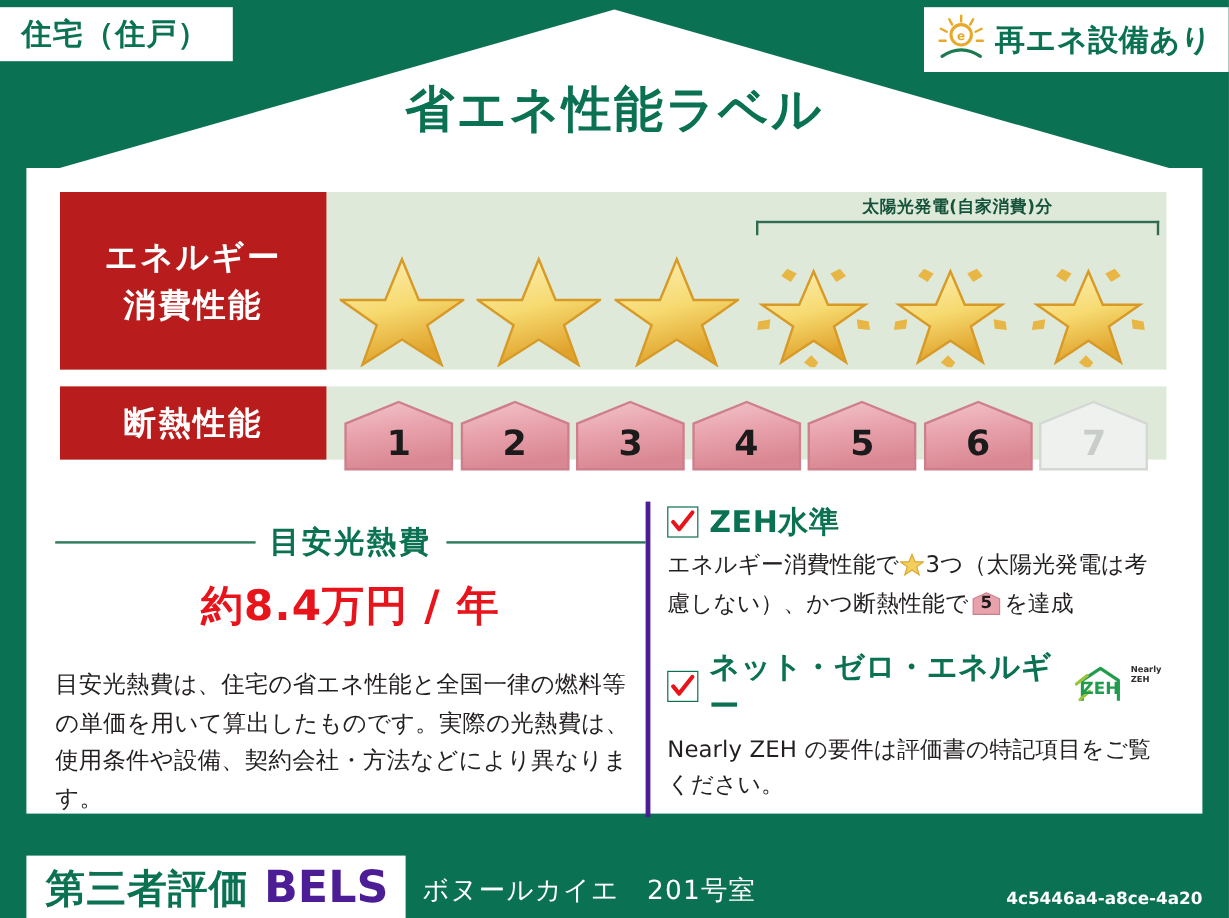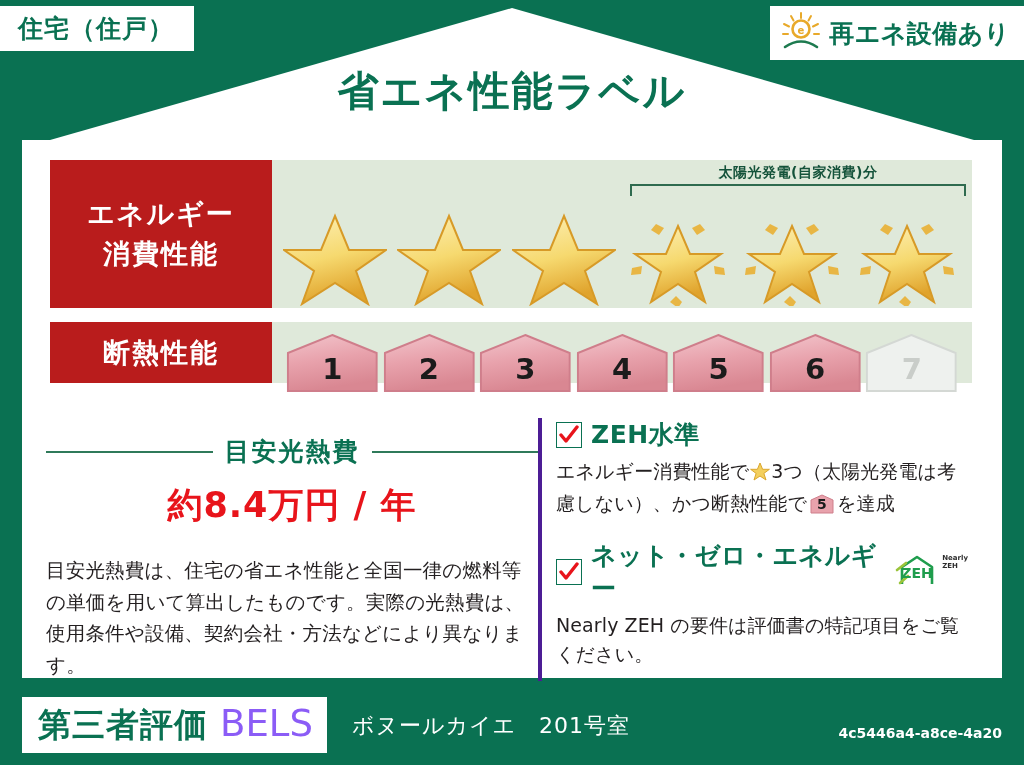--- a/index.html
+++ b/index.html
@@ -187,30 +187,30 @@
   .inline-house .n {
     position: absolute; inset: 0; display: flex;
     align-items: center; justify-content: center;
     font-size: 14px; font-weight: bold; color: #1b1b1b; z-index: 2;
   }
   .zeh-logo { display: inline-flex; align-items: flex-start; gap: 2px; vertical-align: -4px; margin-left: 6px; }
   .zeh-logo .sub { font-size: 7px; font-weight: bold; color: #2e2e2e; line-height: 1.15; }
 
   
   .footer {
-    position: absolute; left: 0; bottom: 16px; width: 1024px; height: 65px;
+    position: absolute; left: 0; bottom: 0; width: 1024px; height: 65px;
     z-index: 10;
   }
   .bels-plate {
     position: absolute; left: 22px; top: 13px;
     background: #fff; padding: 5px 14px 5px 16px;
     display: flex; align-items: baseline; gap: 12px;
   }
   .bels-plate .ja { color: #0a7152; font-size: 33px; font-weight: bold; letter-spacing: 1px; }
-  .bels-plate .en { color: #8b5cf6; font-size: 37px; font-weight: normal; letter-spacing: 0px; }
+  .bels-plate .en { color: #4c1d95; font-size: 37px; font-weight: bold; letter-spacing: 0px; }
   .bldg-name {
     position: absolute; left: 352px; top: 27px;
     color: #ffffff; font-size: 22px; letter-spacing: 1px; font-weight: normal;
   }
   .eval-date {
     position: absolute; right: 22px; top: 10px;
     color: #ffffff; font-size: 22px; text-align: right; font-weight: normal;
   }
   .eval-id {
     position: absolute; right: 22px; top: 41px;

